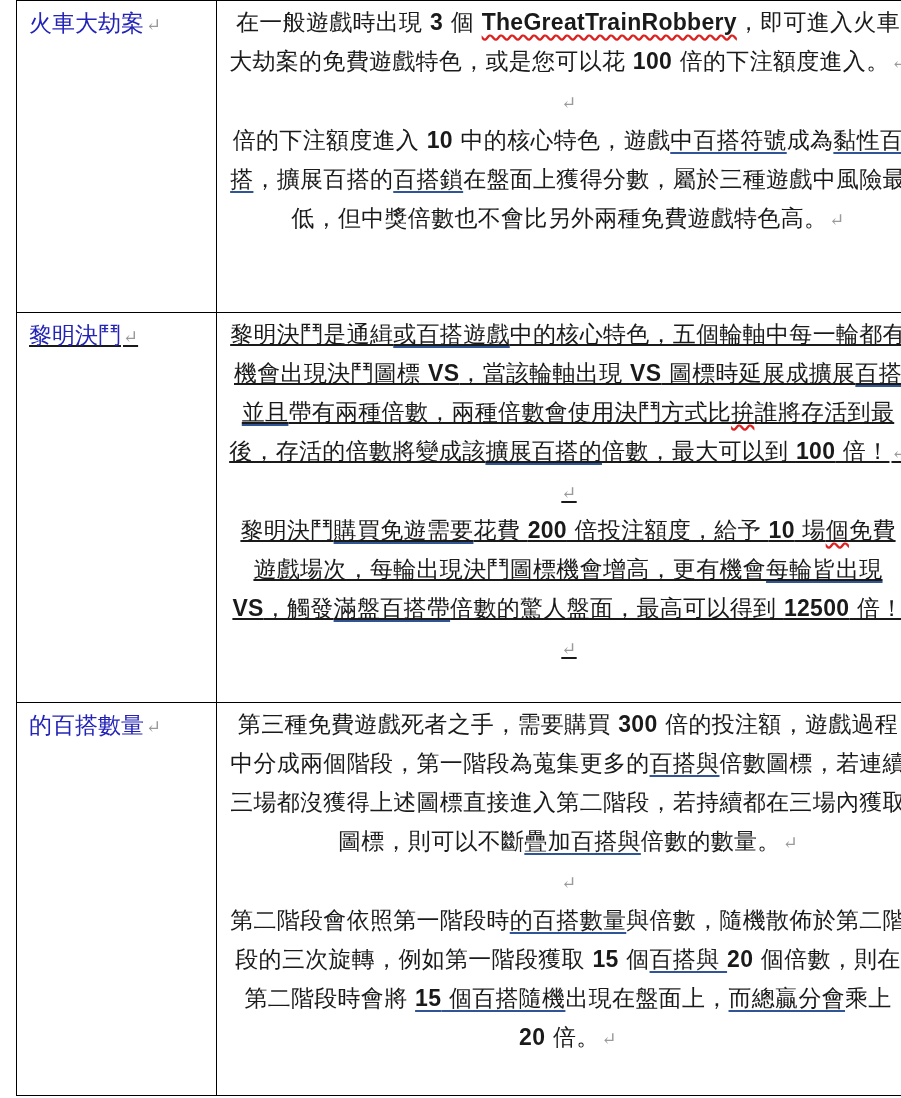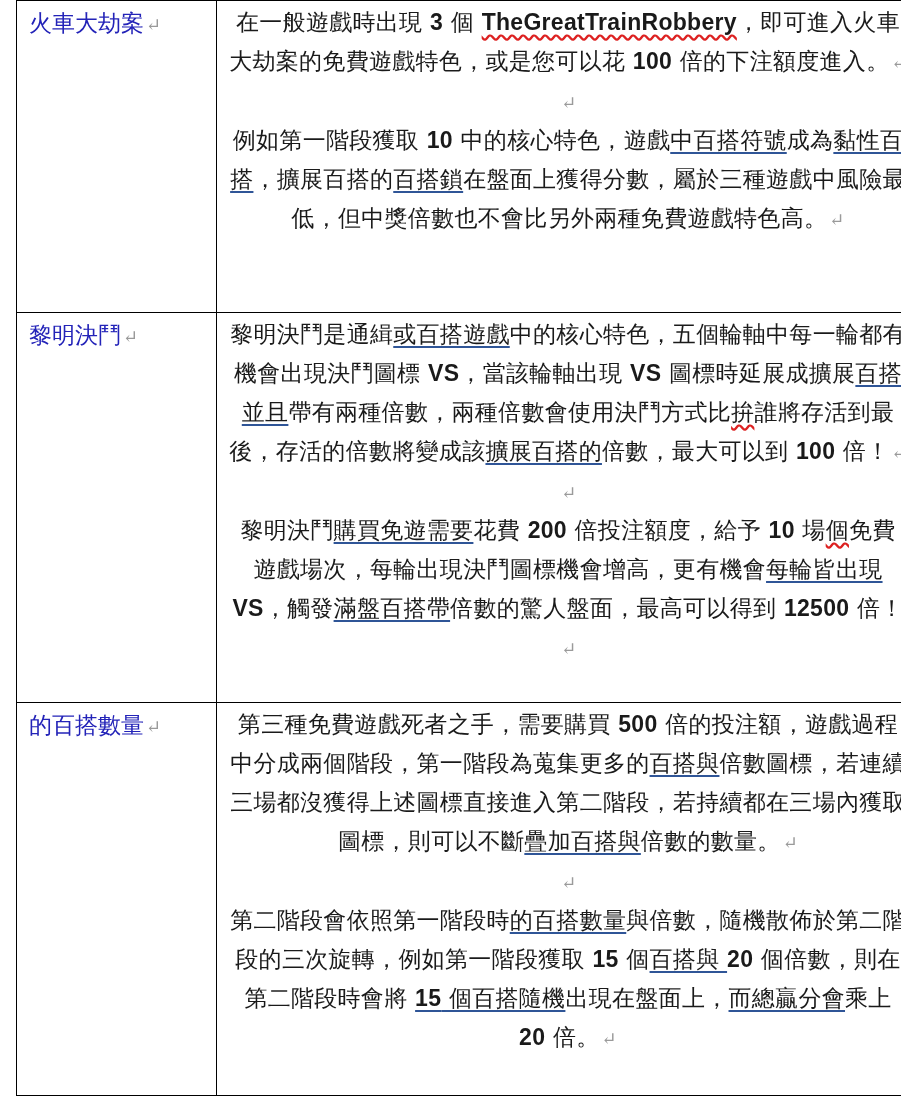--- a/index.html
+++ b/index.html
@@ -11,52 +11,52 @@
   td.desc-cell { width:700px; }
   .name { color:#2323b8; font-size:23px; line-height:38px; padding:3px 0 0 12px; letter-spacing:0px; }
   .para { font-size:23px; line-height:39px; padding:0 10px 0 12px; margin:0; letter-spacing:0.3px;text-align:center; }
   .para.first { padding-top:2px; }
   .empty { height:39px; }
   .b { font-family:"Liberation Sans","DejaVu Sans",sans-serif; font-weight:bold; }
   .u { text-decoration:underline; text-decoration-color:#2f5597; text-underline-offset:4px; }
   .w { text-decoration:underline wavy #d22; text-underline-offset:4px; }
   .mark { color:#9a9a9a; font-size:18px; margin-left:2px; }
   tr.r1 td { height:311px; }
-  tr.r2 td { height:389px; }
+  tr.r2 td { height:389px;text-decoration:underline; }
   tr.r3 td { height:392px; }
 </style>
 </head>
 <body>
 
 <table class="doc">
   <tbody>
       <tr class="r1">
     <td class="name-cell">
       <div class="name"><span>火車大劫案</span><span class="mark">↵</span></div>
     </td>
     <td class="desc-cell">
       <div class="para first"><span>在一般遊戲時出現 </span><span class="b">3</span><span> 個 </span><span class="b w">TheGreatTrainRobbery</span><span>，即可進入火車大劫案的免費遊戲特色，或是您可以花 </span><span class="b">100</span><span> 倍的下注額度進入。</span><span class="mark">↵</span></div>
       <div class="para empty"><span class="mark">↵</span></div>
-      <div class="para"><span>例如第一階段獲取 </span><span class="b">10</span><span> 中的核心特色，遊戲</span><span class="u">中百搭符號</span><span>成為</span><span class="u">黏性百搭</span><span>，擴展百搭的</span><span class="u">百搭鎖</span><span>在盤面上獲得分數，屬於三種遊戲中風險最低，但中獎倍數也不會比另外兩種免費遊戲特色高。</span><span class="mark">↵</span></div>
+      <div class="para"><span>倍的下注額度進入 </span><span class="b">10</span><span> 中的核心特色，遊戲</span><span class="u">中百搭符號</span><span>成為</span><span class="u">黏性百搭</span><span>，擴展百搭的</span><span class="u">百搭鎖</span><span>在盤面上獲得分數，屬於三種遊戲中風險最低，但中獎倍數也不會比另外兩種免費遊戲特色高。</span><span class="mark">↵</span></div>
     </td>
   </tr>
   <tr class="r2">
     <td class="name-cell">
       <div class="name"><span>黎明決鬥</span><span class="mark">↵</span></div>
     </td>
     <td class="desc-cell">
       <div class="para first"><span>黎明決鬥是通緝</span><span class="u">或百搭遊戲</span><span>中的核心特色，五個輪軸中每一輪都有機會出現決鬥圖標 </span><span class="b">VS</span><span>，當該輪軸出現 </span><span class="b">VS</span><span> 圖標時延展成擴展</span><span class="u">百搭並且</span><span>帶有兩種倍數，兩種倍數會使用決鬥方式比</span><span class="w">拚</span><span>誰將存活到最後，存活的倍數將變成該</span><span class="u">擴展百搭的</span><span>倍數，最大可以到 </span><span class="b">100</span><span> 倍！</span><span class="mark">↵</span></div>
       <div class="para empty"><span class="mark">↵</span></div>
       <div class="para"><span>黎明決鬥</span><span class="u">購買免遊需要</span><span>花費 </span><span class="b">200</span><span> 倍投注額度，給予 </span><span class="b">10</span><span> 場</span><span class="w">個</span><span>免費遊戲場次，每輪出現決鬥圖標機會增高，更有機會</span><span class="u">每輪皆出現 </span><span class="b">VS</span><span>，觸發</span><span class="u">滿盤百搭帶</span><span>倍數的驚人盤面，最高可以得到 </span><span class="b">12500</span><span> 倍！</span><span class="mark">↵</span></div>
     </td>
   </tr>
   <tr class="r3">
     <td class="name-cell">
       <div class="name"><span>的百搭數量</span><span class="mark">↵</span></div>
     </td>
     <td class="desc-cell">
-      <div class="para first"><span>第三種免費遊戲死者之手，需要購買 </span><span class="b">500</span><span> 倍的投注額，遊戲過程中分成兩個階段，第一階段為蒐集更多的</span><span class="u">百搭與</span><span>倍數圖標，若連續三場都沒獲得上述圖標直接進入第二階段，若持續都在三場內獲取圖標，則可以不斷</span><span class="u">疊加百搭與</span><span>倍數的數量。</span><span class="mark">↵</span></div>
+      <div class="para first"><span>第三種免費遊戲死者之手，需要購買 </span><span class="b">300</span><span> 倍的投注額，遊戲過程中分成兩個階段，第一階段為蒐集更多的</span><span class="u">百搭與</span><span>倍數圖標，若連續三場都沒獲得上述圖標直接進入第二階段，若持續都在三場內獲取圖標，則可以不斷</span><span class="u">疊加百搭與</span><span>倍數的數量。</span><span class="mark">↵</span></div>
       <div class="para empty"><span class="mark">↵</span></div>
       <div class="para"><span>第二階段會依照第一階段時</span><span class="u">的百搭數量</span><span>與倍數，隨機散佈於第二階段的三次旋轉，例如第一階段獲取 </span><span class="b">15</span><span> 個</span><span class="u">百搭與 </span><span class="b">20</span><span> 個倍數，則在第二階段時會將 </span><span class="b u">15</span><span class="u"> 個百搭隨機</span><span>出現在盤面上，</span><span class="u">而總贏分會</span><span>乘上 </span><span class="b">20</span><span> 倍。</span><span class="mark">↵</span></div>
     </td>
   </tr>
 </tbody>
   </table>
 
 </body></html>

